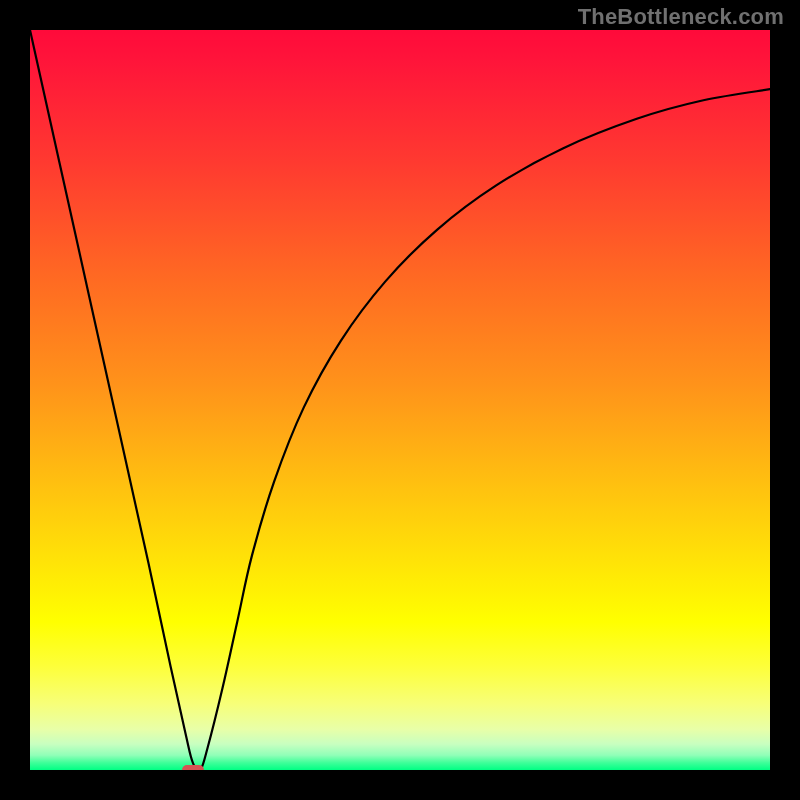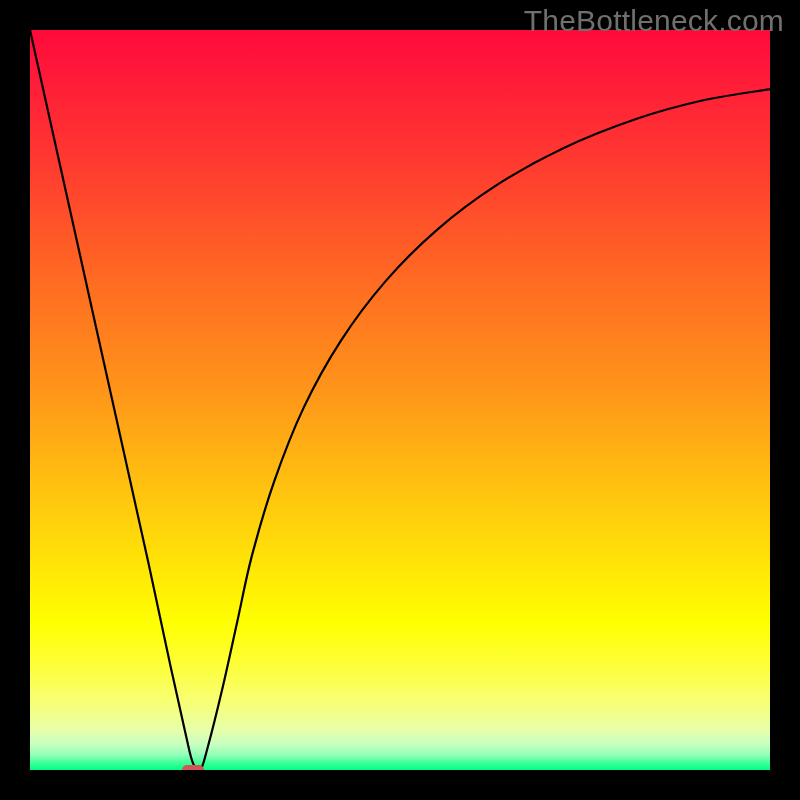--- a/index.html
+++ b/index.html
@@ -15,22 +15,22 @@
     position: relative;
     width: 800px;
     height: 800px;
     background: #000;
   }
   .watermark {
     position: absolute;
     top: 4px;
     right: 16px;
     color: #707070;
-    font-size: 30px;
-    font-weight: 400;
+    font-size: 22px;
+    font-weight: 700;
     letter-spacing: 0.2px;
     z-index: 10;
   }
   .plot {
     position: absolute;
     left: 30px;
     top: 30px;
     width: 740px;
     height: 740px;
     overflow: hidden;

